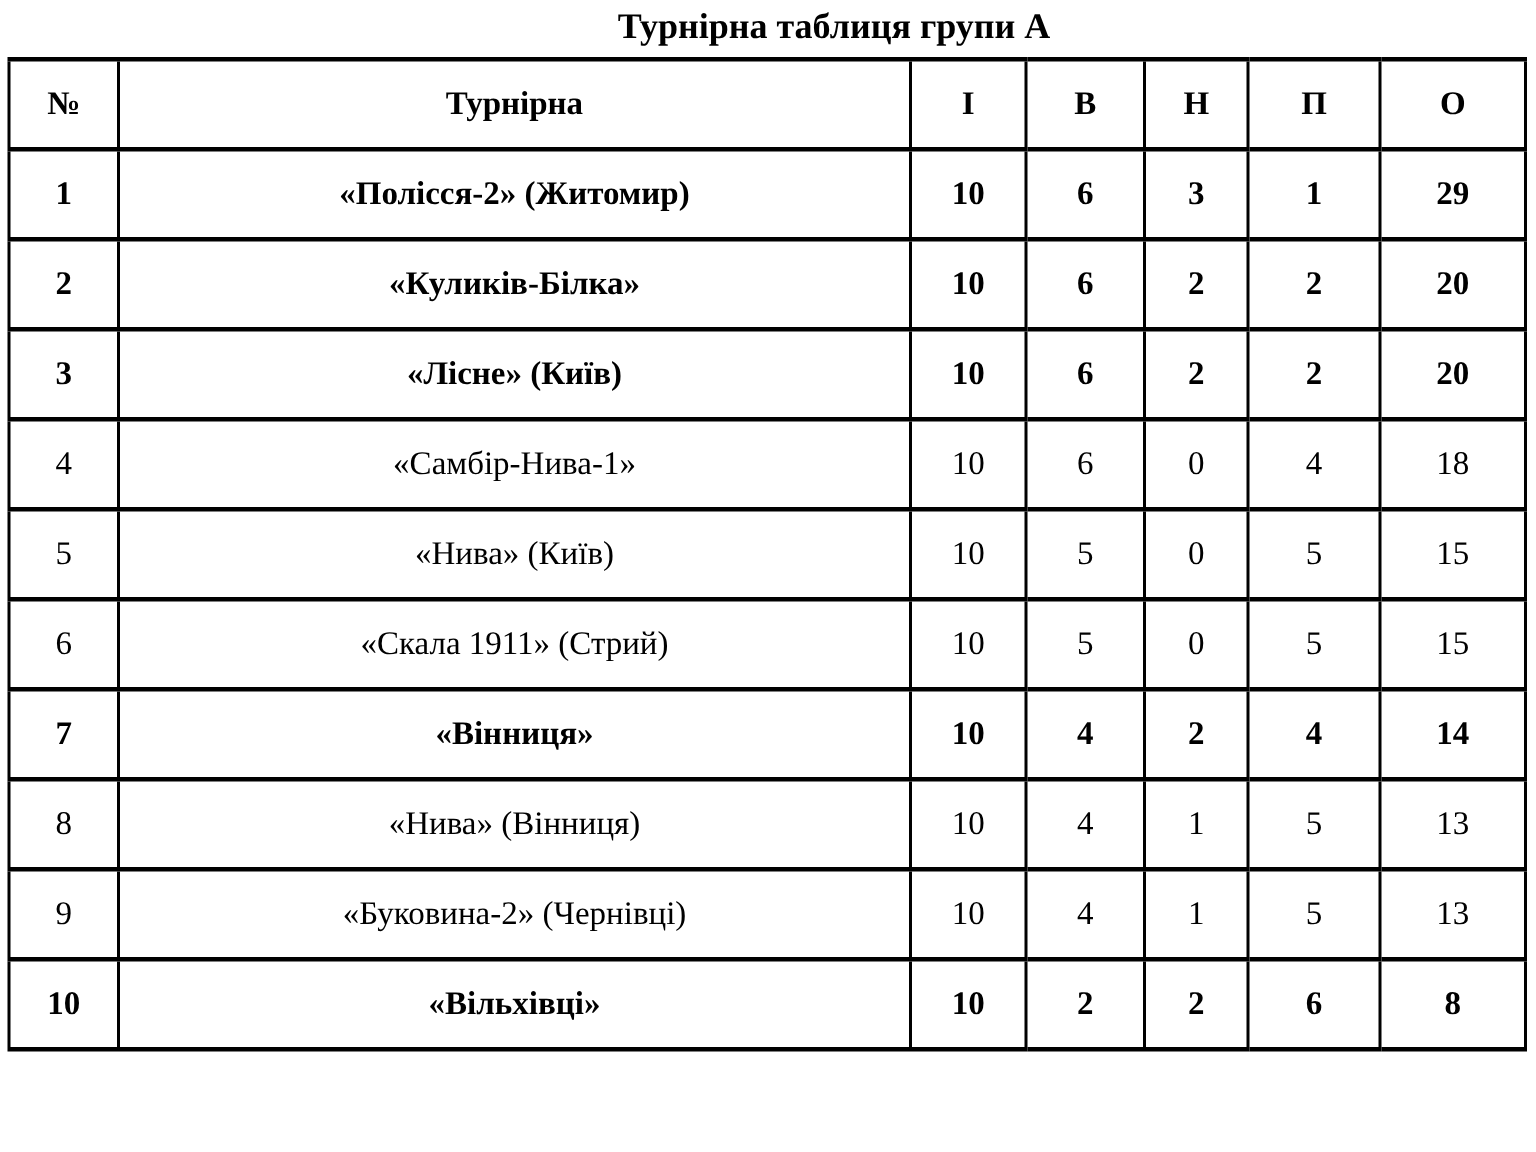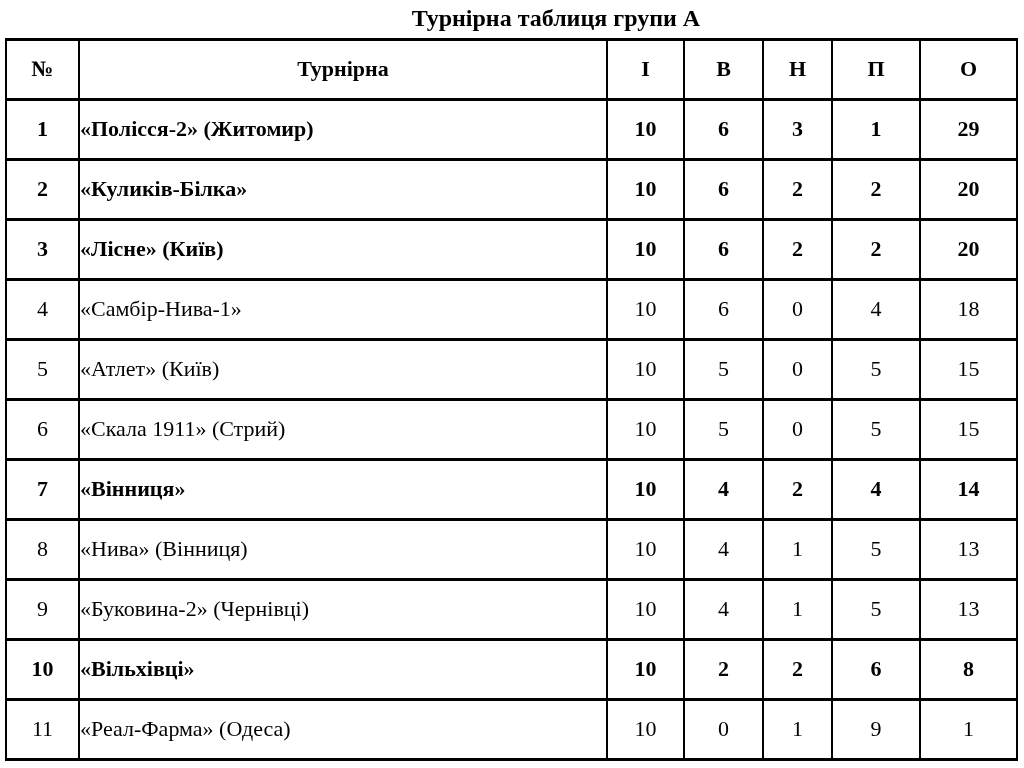--- a/index.html
+++ b/index.html
@@ -49,21 +49,21 @@
     font-size: 22px;
     vertical-align: middle;
     overflow: hidden;
     white-space: nowrap;
   }
   table.standings th {
     font-weight: bold;
     text-align: center;
   }
   td.cell-pos { text-align: center; }
-  td.cell-team { text-align: left; padding-left: 33px; margin-left: 45px; }
+  td.cell-team { text-align: center; padding-left: 33px; margin-left: 45px; }
   td.cell-stat { text-align: center; }
   tr.bold td { font-weight: bold; }
 </style>
 </head>
 <body>
 
 <div class="page">
 
   <div class="title">Турнірна таблиця групи А</div>
 
@@ -120,21 +120,21 @@
         <td class="cell-pos">4</td>
         <td class="cell-team">«Самбір-Нива-1»</td>
         <td class="cell-stat">10</td>
         <td class="cell-stat">6</td>
         <td class="cell-stat">0</td>
         <td class="cell-stat">4</td>
         <td class="cell-stat">18</td>
       </tr>
       <tr>
         <td class="cell-pos">5</td>
-        <td class="cell-team">«Атлет» (Київ)</td>
+        <td class="cell-team">«Нива» (Київ)</td>
         <td class="cell-stat">10</td>
         <td class="cell-stat">5</td>
         <td class="cell-stat">0</td>
         <td class="cell-stat">5</td>
         <td class="cell-stat">15</td>
       </tr>
       <tr>
         <td class="cell-pos">6</td>
         <td class="cell-team">«Скала 1911» (Стрий)</td>
         <td class="cell-stat">10</td>
@@ -172,25 +172,16 @@
       </tr>
       <tr class="bold">
         <td class="cell-pos">10</td>
         <td class="cell-team">«Вільхівці»</td>
         <td class="cell-stat">10</td>
         <td class="cell-stat">2</td>
         <td class="cell-stat">2</td>
         <td class="cell-stat">6</td>
         <td class="cell-stat">8</td>
       </tr>
-      <tr>
-        <td class="cell-pos">11</td>
-        <td class="cell-team">«Реал-Фарма» (Одеса)</td>
-        <td class="cell-stat">10</td>
-        <td class="cell-stat">0</td>
-        <td class="cell-stat">1</td>
-        <td class="cell-stat">9</td>
-        <td class="cell-stat">1</td>
-      </tr>
     </tbody>
   </table>
 
 </div>
 
 </body></html>

